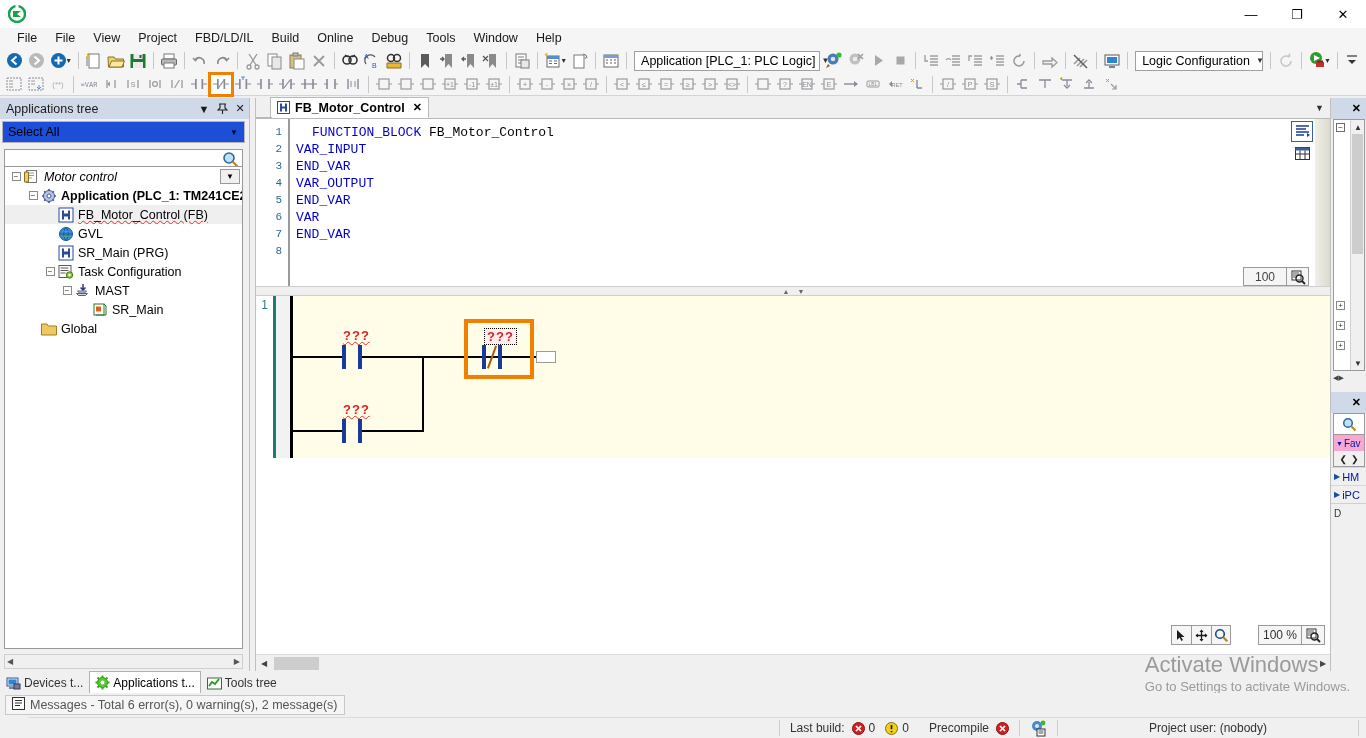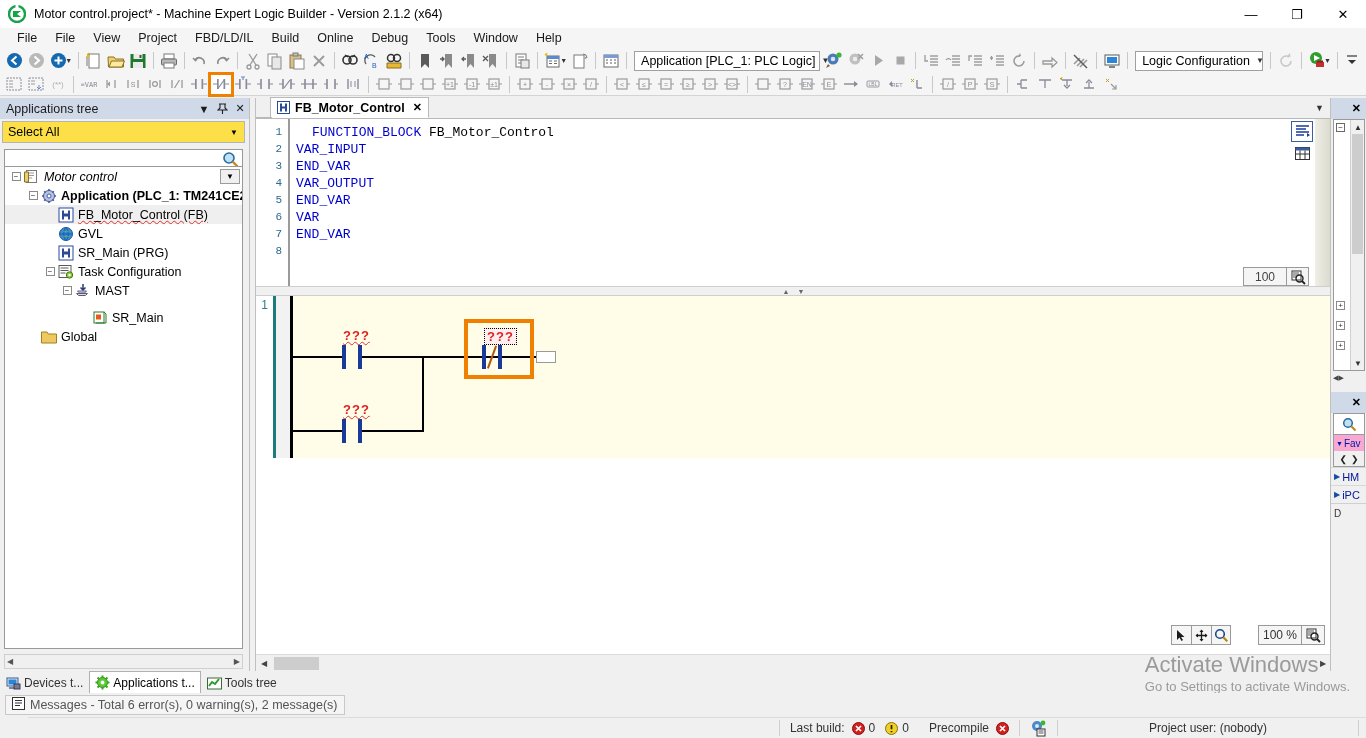--- a/index.html
+++ b/index.html
@@ -66,21 +66,21 @@
   .panel-header {
     height: 21px; background: #cfd9e8; display: flex; align-items: center;
     padding-left: 6px; font-size: 12.5px; color: #1a1a1a;
   }
   .panel-header .hdr-btns { margin-left: auto; display: flex; align-items: center; }
   .panel-header .hdr-btn {
     width: 18px; height: 18px; display: flex; align-items: center; justify-content: center;
     font-size: 11px; cursor: default;
   }
   .selectall-bar {
-    height: 22px; background: #fde047; border: 1px solid #b5b5b5; margin: 2px 4px 0 2px;
+    height: 22px; background: #1d4ed8; border: 1px solid #b5b5b5; margin: 2px 4px 0 2px;
     display: flex; align-items: center; padding-left: 5px; font-size: 12.5px;
   }
   .selectall-bar .arr { margin-left: auto; padding-right: 6px; font-size: 8px; }
   .search-bar {
     height: 24px; background: #fff; border: 1px solid #999; margin: 6px 6px 0 4px;
     display: flex; align-items: center; padding-left: 5px;
   }
   .search-bar .mag { margin-left: auto; margin-right: 3px; }
   .tree-box {
     position: absolute; left: 4px; top: 68px; right: 6px; bottom: 22px;
@@ -347,21 +347,20 @@
 <div id="app">
 
   <div class="titlebar">
     <div class="title-icon">
       <svg width="18" height="18" viewBox="0 0 18 18">
         <circle cx="9" cy="9" r="8" fill="none" stroke="#16a34a" stroke-width="2.4"></circle>
         <path d="M5 6 L13 6 L9 9 L13 12 L5 12" fill="#16a34a"></path>
         <rect x="7.5" y="0" width="3" height="5" fill="#fff"></rect>
       </svg>
     </div>
-    <div class="title-text">Motor control.project* - Machine Expert Logic Builder - Version 2.1.2 (x64)</div>
     <div class="win-btns">
       <div class="win-btn">—</div>
       <div class="win-btn">❐</div>
       <div class="win-btn close">✕</div>
     </div>
   </div>
 
   <div class="menubar" id="menubar">
       <div class="menu-item">File</div>
       <div class="menu-item">File</div>
@@ -1089,21 +1088,21 @@
           </span>
           <span class="ticon">
             <svg width="16" height="16" viewBox="0 0 16 16">
               <path d="M1.5 10.5 h11 l-2 2 h-7 z" fill="#d8d8e8" stroke="#5a5a7a"></path>
               <path d="M2.5 8 h9 l-2 2 h-5 z" fill="#e8e8f4" stroke="#5a5a7a"></path>
               <path d="M8 1 v5 M5.5 4.5 l2.5 2.5 l2.5 -2.5" stroke="#2a3a7a" stroke-width="1.5" fill="none"></path>
             </svg>
           </span>
           <span class="tlabel">MAST</span>
         </div>
-        <div class="tree-row" style="padding-left: 72px; margin-top: 8px;">
+        <div class="tree-row" style="padding-left: 72px;">
           <span class="tw"></span>
           <span class="ticon">
             <svg width="16" height="16" viewBox="0 0 16 16">
               <rect x="2" y="2" width="10" height="11" fill="#fff" stroke="#2a7a2a"></rect>
               <rect x="4" y="4.5" width="5" height="5" fill="#e85a1a"></rect>
               <path d="M12 2 l2 2 v9 h-10" fill="none" stroke="#2a7a2a"></path>
             </svg>
           </span>
           <span class="tlabel">SR_Main</span>
         </div>

